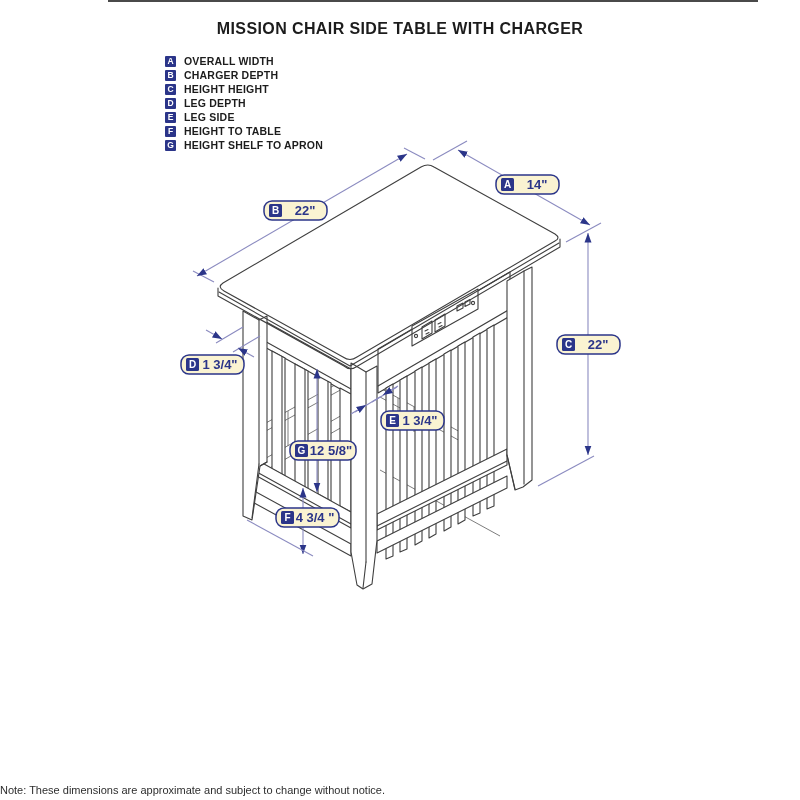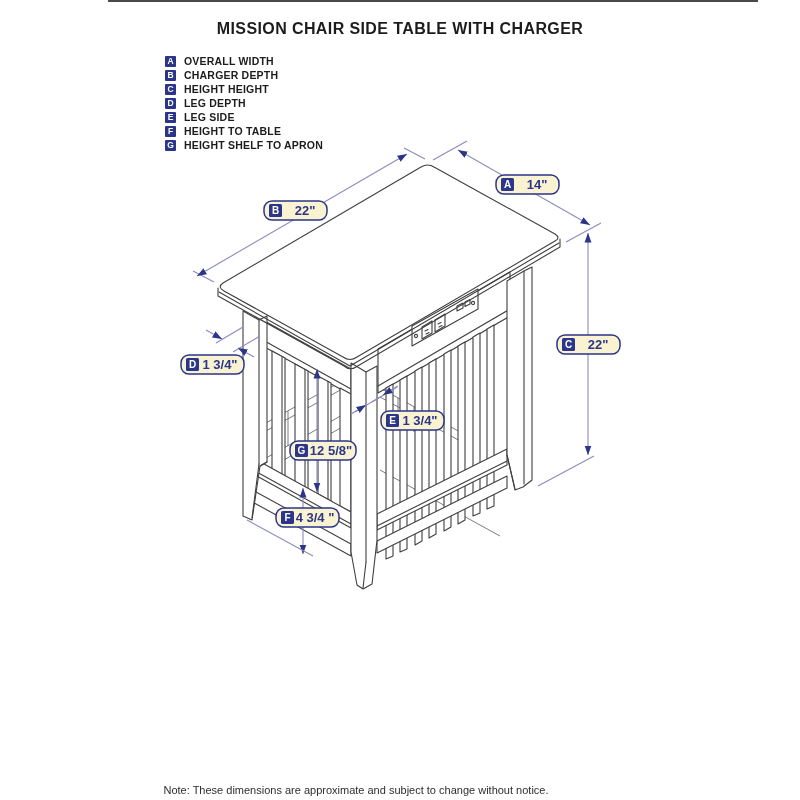--- a/index.html
+++ b/index.html
@@ -6,21 +6,21 @@
   #stage{position:relative;width:800px;height:800px;background:#fff;overflow:hidden;
          font-family:"Liberation Sans", sans-serif;}
   #topline{position:absolute;left:108px;top:0;width:650px;height:2px;background:#4a4a4a;}
   #title{position:absolute;left:0;top:20px;width:800px;text-align:center;
          font-size:16px;font-weight:bold;color:#1c1c1c;letter-spacing:.4px;}
   #legend{position:absolute;left:165px;top:54px;}
   .legrow{display:flex;align-items:center;height:14px;}
   .legkey{width:11px;height:11px;background:#2b3589;color:#fff;border-radius:1px;
           font-size:8.5px;font-weight:bold;display:flex;align-items:center;justify-content:center;}
   .leglabel{margin-left:8px;font-size:10.5px;font-weight:bold;color:#1c1c1c;letter-spacing:.2px;}
-  #note{position:absolute;left:0;top:784px;width:712px;text-align:center;
+  #note{position:absolute;left:0;top:784px;width:712px;
         font-size:11px;color:#2e2e2e;}
   svg{position:absolute;left:0;top:0;}
   .ln{stroke:#3f3f3f;stroke-width:1.1;fill:none;stroke-linejoin:round;stroke-linecap:round;}
   .lnw{stroke:#3f3f3f;stroke-width:1.1;fill:#ffffff;stroke-linejoin:round;}
   .lnt{stroke:#6e6e6e;stroke-width:.9;fill:none;}
   .dim{stroke:#8b8bc0;stroke-width:1.1;fill:none;}
   .dima{stroke:#8b8bc0;stroke-width:1.1;fill:none;}
   .lblbox{fill:#faf3d2;stroke:#2b3589;stroke-width:1.5;}
   .keybox{fill:#2b3589;}
   .keytxt{fill:#ffffff;font-size:10px;font-weight:bold;text-anchor:middle;}

